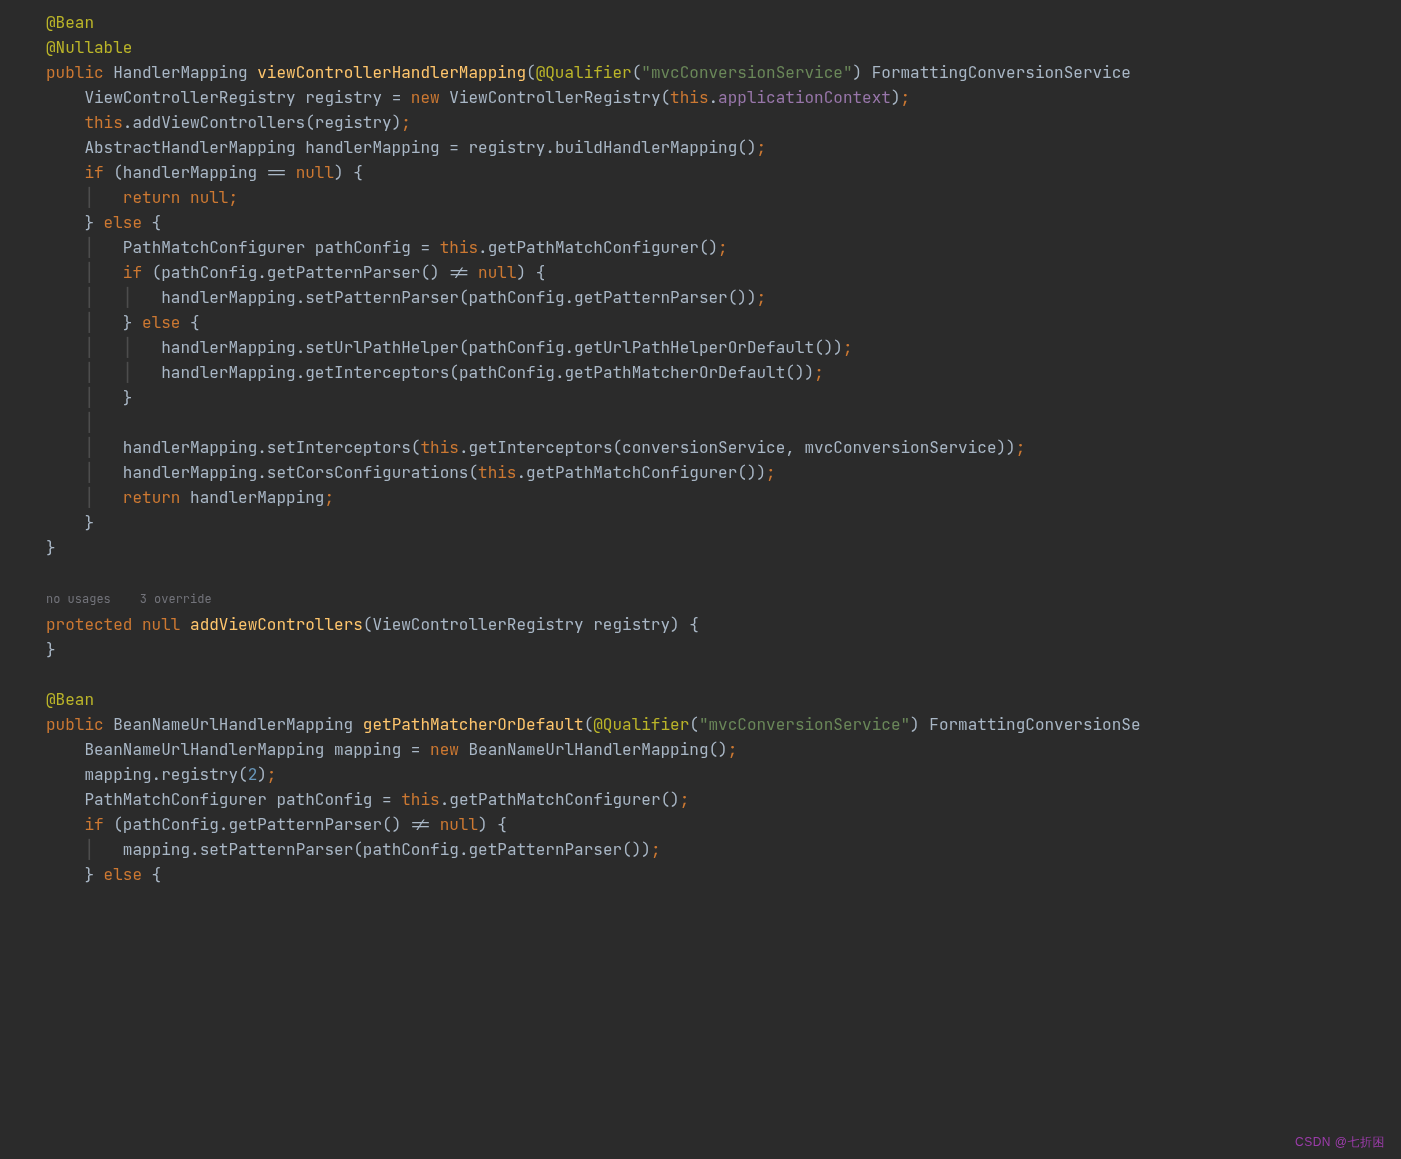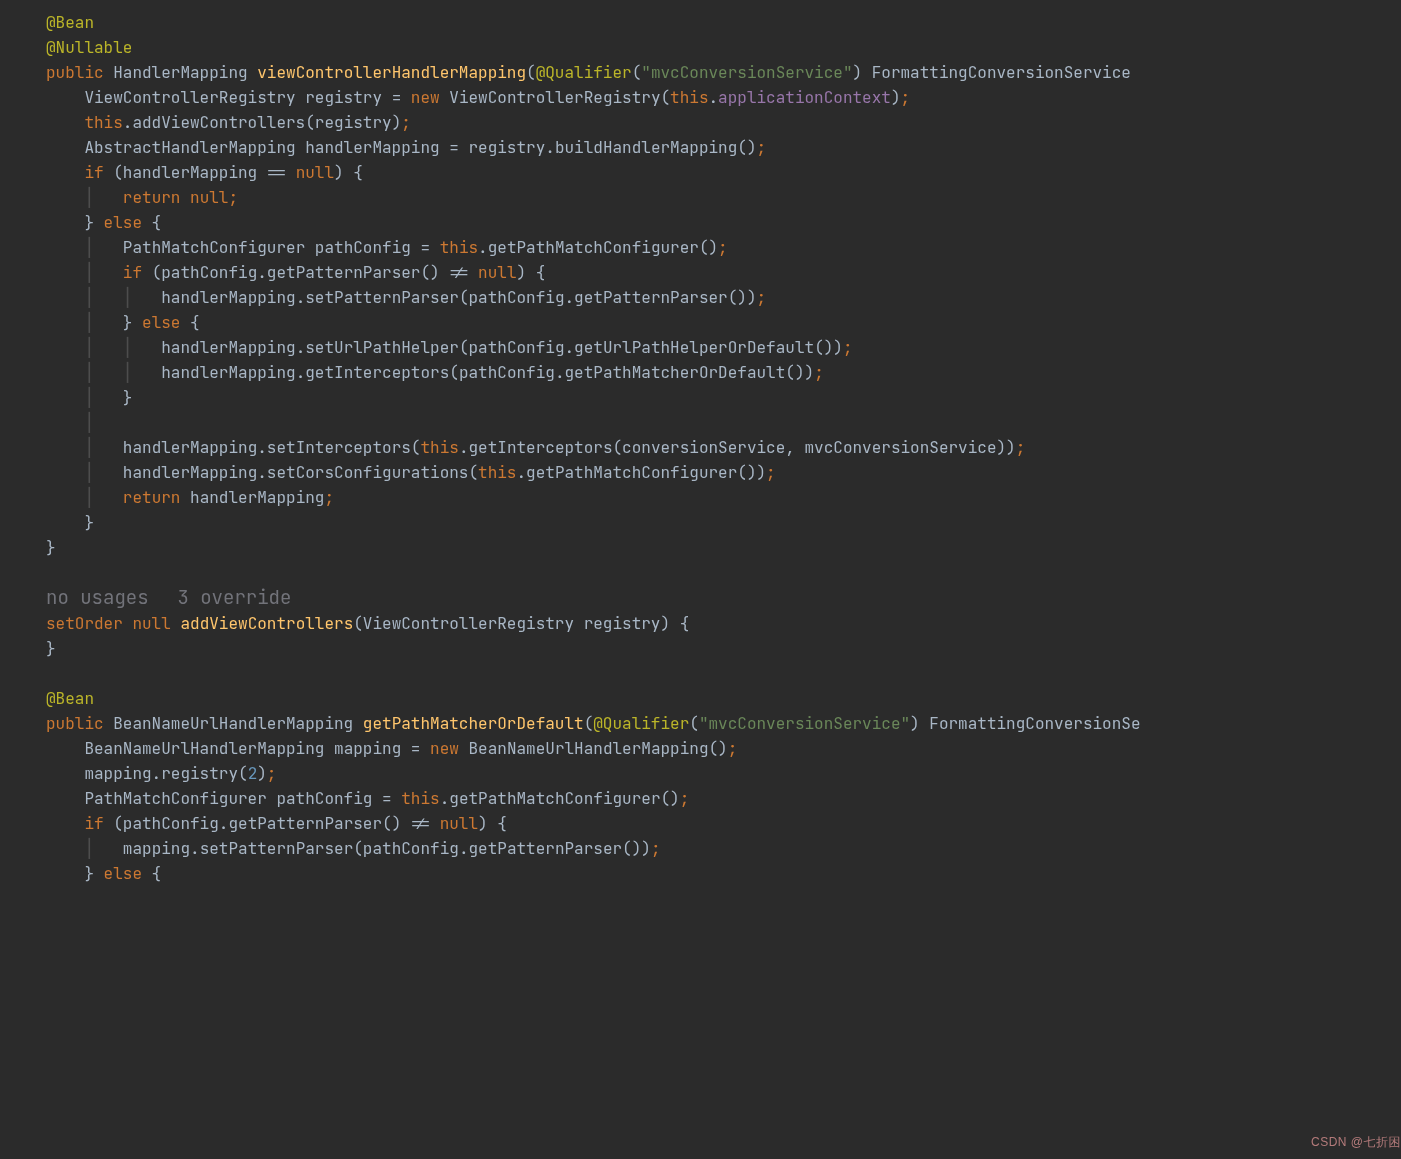--- a/index.html
+++ b/index.html
@@ -8,24 +8,24 @@
     font-size:16px;line-height:25px;white-space:pre;}
   .a{color:#bbb529}      
   .kw{color:#cc7832}     
   .ty{color:#a9b7c6}     
   .fn{color:#ffc66d}     
   .call{color:#a9b7c6}   
   .str{color:#6a8759}    
   .num{color:#6897bb}    
   .fld{color:#9876aa}    
   .gr{color:#a9b7c6}
-  .hint{color:#72737a;font-size:19px}
+  .hint{color:#72737a;font-size:12px}
   .semi{color:#cc7832}
   .guide{color:#4d4d4d}
-  .watermark{position:fixed;right:0;bottom:8px;color:#fca5a5;font:12px sans-serif;opacity:.65;letter-spacing:.5px}
+  .watermark{position:fixed;right:16px;bottom:8px;color:#d946ef;font:12px sans-serif;opacity:.65;letter-spacing:.5px}
 </style>
 </head>
 <body>
 
 <pre class="code"><span class="a">@Bean</span>
 <span class="a">@Nullable</span>
 <span class="kw">public</span> <span class="ty">HandlerMapping</span> <span class="fn">viewControllerHandlerMapping</span>(<span class="a">@Qualifier</span>(<span class="str">"mvcConversionService"</span>) <span class="ty">FormattingConversionService</span>
     <span class="ty">ViewControllerRegistry</span> <span class="gr">registry</span> <span>=</span> <span class="kw">new</span> <span class="gr">ViewControllerRegistry</span>(<span class="kw">this</span>.<span class="fld">applicationContext</span>)<span class="semi">;</span>
     <span class="kw">this</span>.<span class="call">addViewControllers</span>(<span>registry</span>)<span class="semi">;</span>
     <span class="ty">AbstractHandlerMapping</span> <span>handlerMapping</span> <span>=</span> <span>registry</span>.<span class="call">buildHandlerMapping</span>()<span class="semi">;</span>
@@ -40,21 +40,21 @@
     <span class="guide">│</span>   <span class="guide">│</span>   <span>handlerMapping</span>.<span class="call">getInterceptors</span>(<span>pathConfig</span>.<span class="call">getPathMatcherOrDefault</span>())<span class="semi">;</span>
     <span class="guide">│</span>   }
     <span class="guide">│</span>
     <span class="guide">│</span>   <span>handlerMapping</span>.<span class="call">setInterceptors</span>(<span class="kw">this</span>.<span class="call">getInterceptors</span>(<span>conversionService, mvcConversionService</span>))<span class="semi">;</span>
     <span class="guide">│</span>   <span>handlerMapping</span>.<span class="call">setCorsConfigurations</span>(<span class="kw">this</span>.<span class="call">getPathMatchConfigurer</span>())<span class="semi">;</span>
     <span class="guide">│</span>   <span class="kw">return</span> <span>handlerMapping</span><span class="semi">;</span>
     }
 }
 
 <span class="hint">no usages</span>   <span class="hint">3 override</span>
-<span class="kw">setOrder</span> <span class="kw">null</span> <span class="fn">addViewControllers</span>(<span class="ty">ViewControllerRegistry</span> <span>registry</span>) {
+<span class="kw">protected</span> <span class="kw">null</span> <span class="fn">addViewControllers</span>(<span class="ty">ViewControllerRegistry</span> <span>registry</span>) {
 }
 
 <span class="a">@Bean</span>
 <span class="kw">public</span> <span class="ty">BeanNameUrlHandlerMapping</span> <span class="fn">getPathMatcherOrDefault</span>(<span class="a">@Qualifier</span>(<span class="str">"mvcConversionService"</span>) <span class="ty">FormattingConversionSe</span>
     <span class="ty">BeanNameUrlHandlerMapping</span> <span>mapping</span> <span>=</span> <span class="kw">new</span> <span>BeanNameUrlHandlerMapping</span>()<span class="semi">;</span>
     <span>mapping</span>.<span class="call">registry</span>(<span class="num">2</span>)<span class="semi">;</span>
     <span class="ty">PathMatchConfigurer</span> <span>pathConfig</span> <span>=</span> <span class="kw">this</span>.<span class="call">getPathMatchConfigurer</span>()<span class="semi">;</span>
     <span class="kw">if</span> (<span>pathConfig</span>.<span class="call">getPatternParser</span>() <span>!=</span> <span class="kw">null</span>) {
     <span class="guide">│</span>   <span>mapping</span>.<span class="call">setPatternParser</span>(<span>pathConfig</span>.<span class="call">getPatternParser</span>())<span class="semi">;</span>
     } <span class="kw">else</span> {

